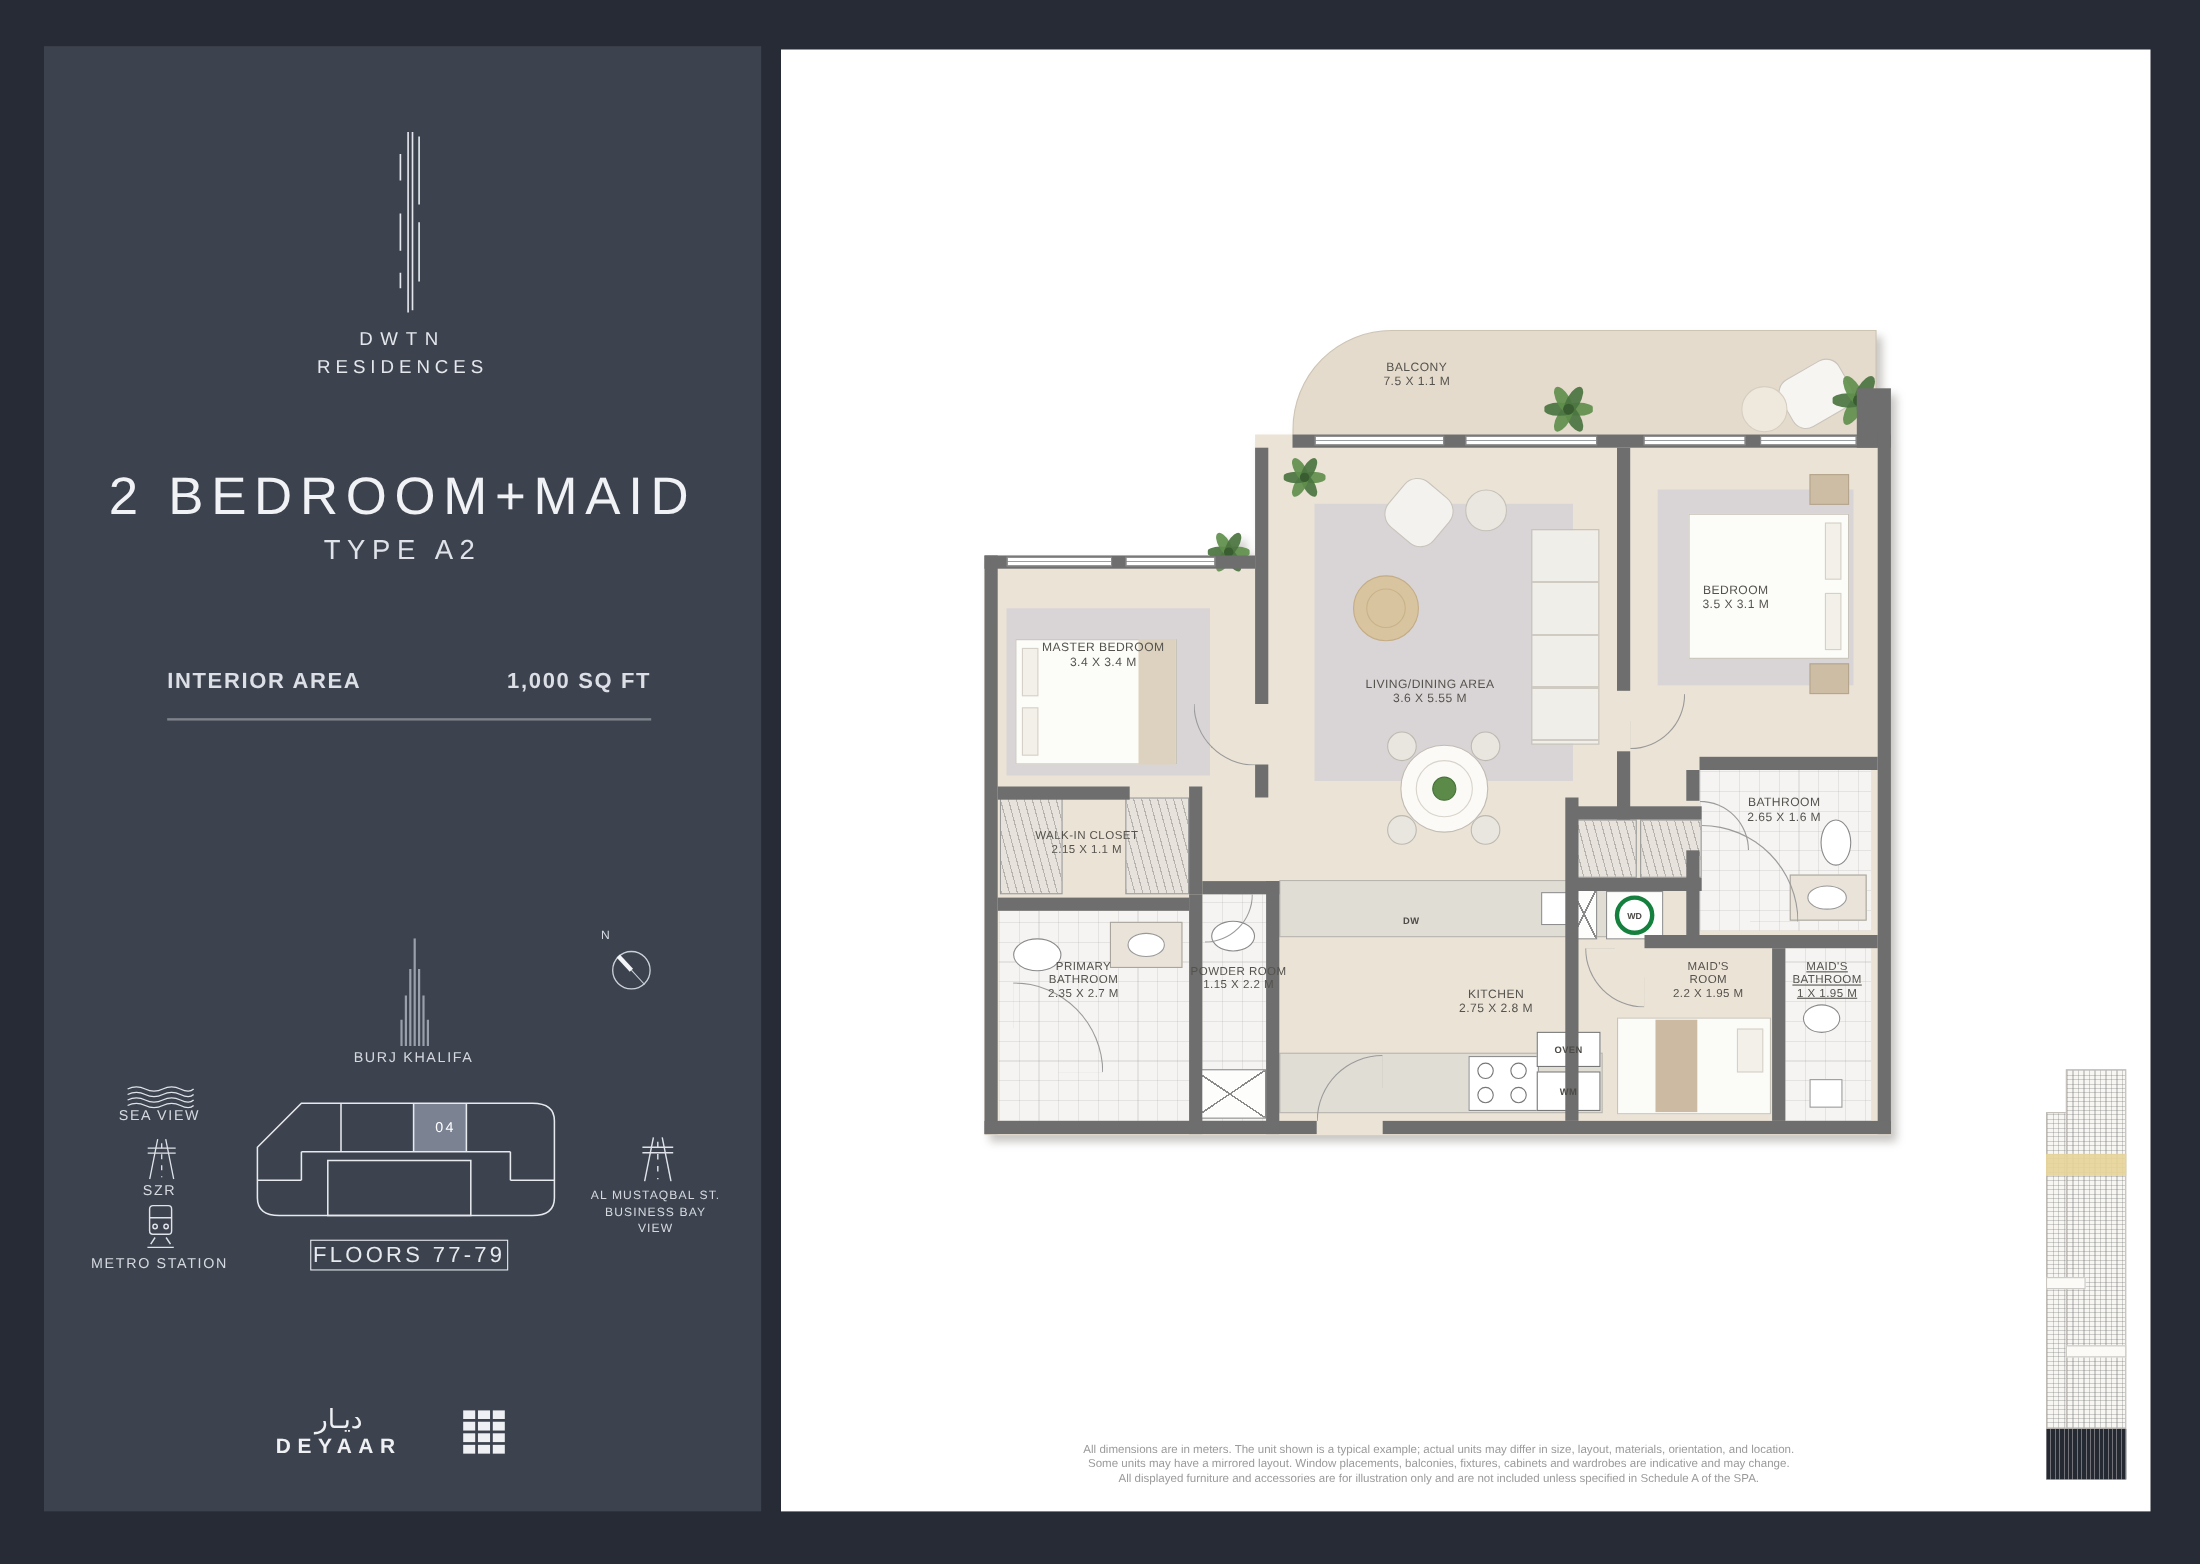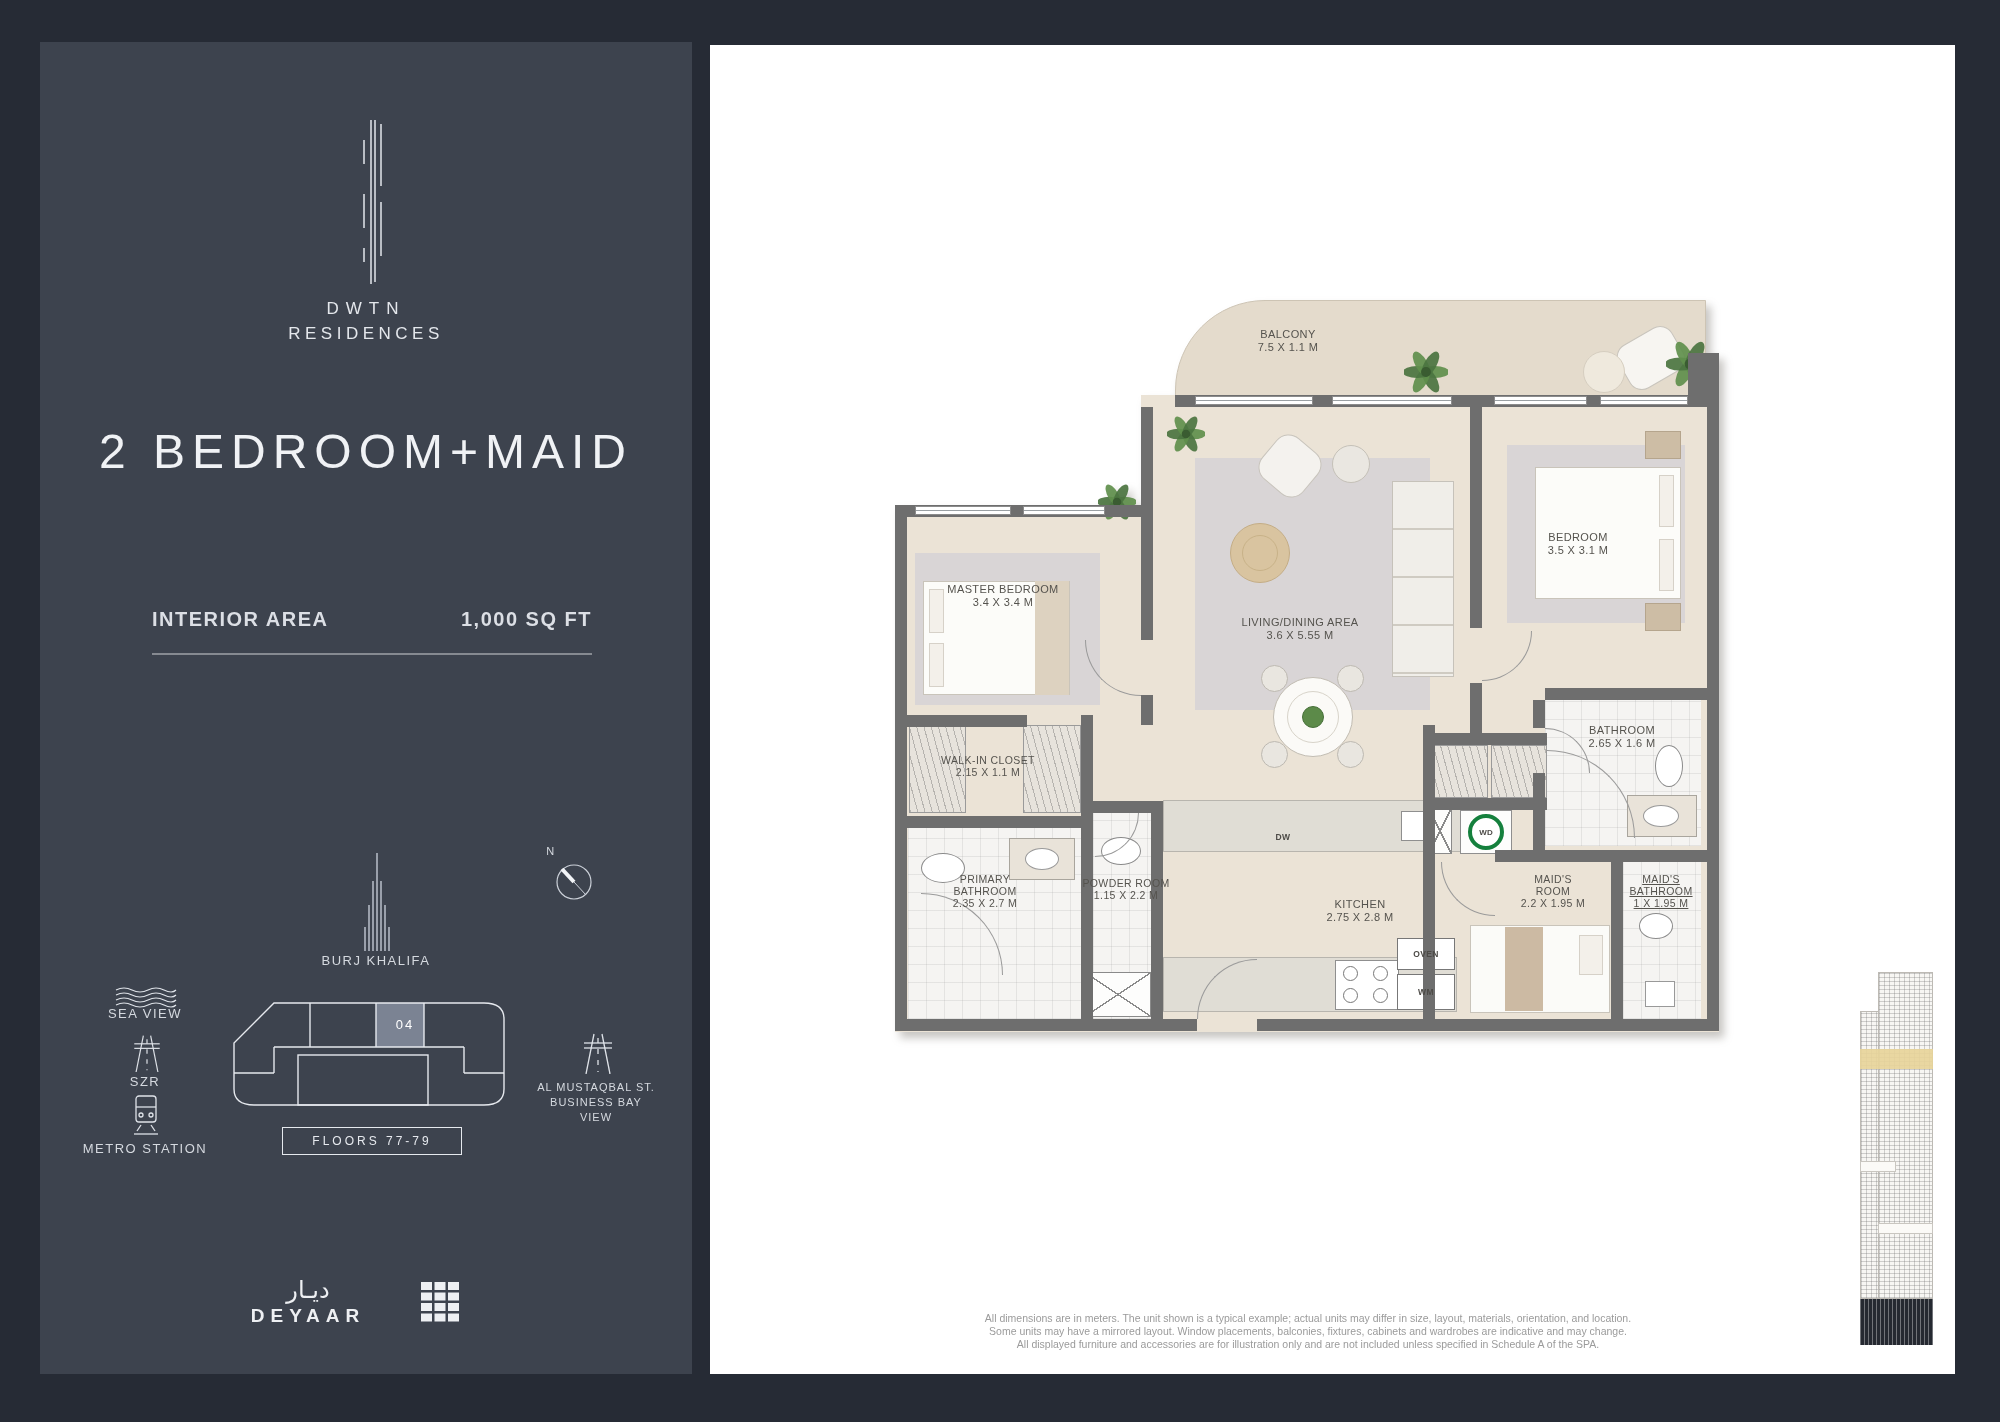--- a/index.html
+++ b/index.html
@@ -12,21 +12,21 @@
   .brand1{top:299px;font-size:17px;letter-spacing:7px;}
   .brand2{top:324px;font-size:17px;letter-spacing:4.5px;}
   .title{top:424px;font-size:48px;letter-spacing:7px;color:#f0f2f5;font-weight:400;}
   .subtitle{top:486px;font-size:25px;letter-spacing:6px;color:#dfe3e9;}
   #areas{left:152px;top:608px;width:440px;}
   .arow{display:flex;justify-content:space-between;align-items:flex-start;height:45px;color:#dcdfe5;font-size:20px;letter-spacing:1.5px;font-weight:bold;}
   .asep{border:0;border-top:1px solid rgba(255,255,255,.38);margin:0;}
   .s-label{color:#d5d9df;font-size:13px;letter-spacing:1.5px;text-align:center;position:absolute;}
   .street{font-size:11px;line-height:15px;letter-spacing:1px;}
   #floorsbox{left:282px;top:1127px;width:180px;height:28px;border:1.4px solid #e6e9ee;color:#e6e9ee;
-     display:flex;align-items:center;justify-content:center;font-size:12px;letter-spacing:3px;}
+     display:flex;align-items:center;justify-content:center;font-size:20px;letter-spacing:3px;}
   #unit04{left:381px;top:1017px;width:48px;text-align:center;color:#fff;font-size:13px;letter-spacing:2px;}
   .arabic{top:1276px;font-size:24px;color:#eef0f3;font-family:"DejaVu Sans",sans-serif;left:208px;width:200px;text-align:center;}
   .latin{top:1305px;font-size:19px;font-weight:bold;letter-spacing:6px;color:#eef0f3;left:208px;width:200px;text-align:center;}
   
   #whitepanel{left:710px;top:45px;width:1245px;height:1329px;background:#ffffff;}
   #plan{left:895px;top:295px;width:825px;height:745px;filter:drop-shadow(5px 6px 4px rgba(95,90,80,.35));}
   .wall{background:#6e6e6e;}
   .window{background:linear-gradient(to bottom,#ffffff 0 40%,#9aa0a4 40% 58%,#ffffff 58% 100%);border:1px solid #8b8b8b;}
   .tile{background-color:#f5f4f2;background-image:
     repeating-linear-gradient(0deg,rgba(150,150,150,.18) 0,rgba(150,150,150,.18) 1px,transparent 1px,transparent 18px),
@@ -68,20 +68,21 @@
       <line x1="21" y1="4" x2="21" y2="168"></line>
         <line x1="25" y1="4" x2="25" y2="166"></line>
       <line x1="31" y1="8" x2="31" y2="70"></line>
         <line x1="31" y1="86" x2="31" y2="140"></line>
     </g>
   </svg>
   <div class="abs s-center brand1">DWTN</div>
   <div class="abs s-center brand2">RESIDENCES</div>
 
   <div class="abs s-center title">2 BEDROOM+MAID</div>
+  <div class="abs s-center subtitle">TYPE A2</div>
 
   <div id="areas" class="abs">
     <div class="arow">
       <span>INTERIOR AREA</span>
       <span>1,000 SQ FT</span>
     </div>
     <hr class="asep">
     <hr class="asep">
   </div>
 

